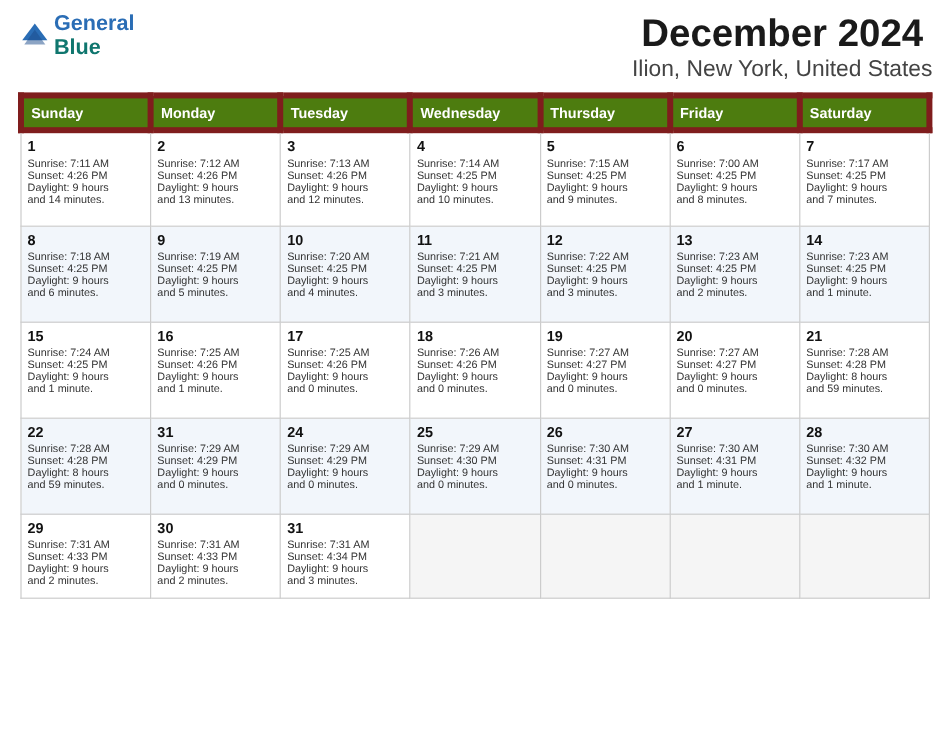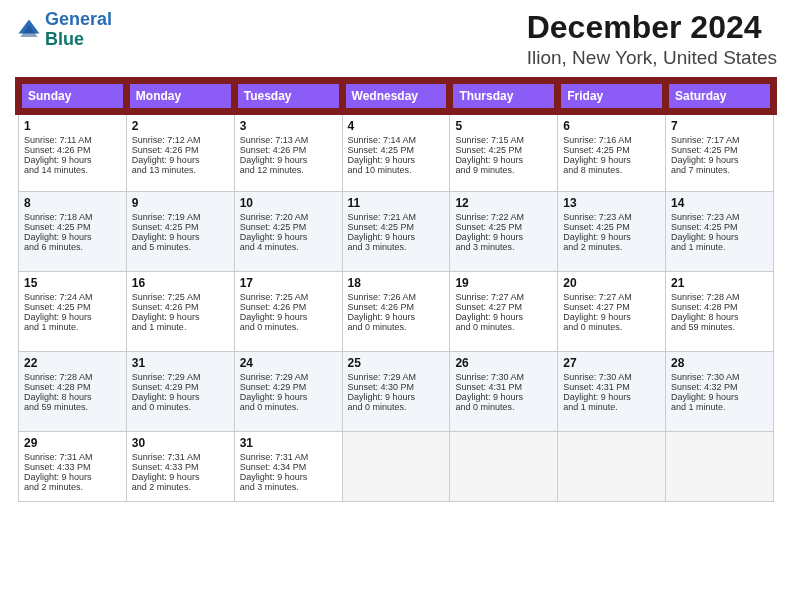--- a/index.html
+++ b/index.html
@@ -33,46 +33,46 @@
     }
     .logo-text span {
       color: #2a6db5;
     }
     .logo-icon {
       width: 28px;
       height: 28px;
       margin-right: 2px;
     }
     .title-block {
-      text-align: left;
+      text-align: center;
     }
     .month-title {
       font-size: 32px;
       font-weight: bold;
       color: #1a1a1a;
       line-height: 1.1;
     }
     .subtitle {
       font-size: 19px;
       color: #444;
       margin-top: 2px;
     }
     .calendar {
       width: 100%;
       border-collapse: collapse;
       table-layout: fixed;
     }
     .calendar th {
-      background: #8b5cf6;
+      background: #4d7c0f;
       color: #fff;
       font-size: 12px;
       font-weight: bold;
       padding: 5px 6px;
       text-align: left;
-      border: 7px solid #7f1d1d;
+      border: 5px solid #7f1d1d;
     }
     .calendar td {
       vertical-align: top;
       border: 1px solid #ccc;
       padding: 4px 5px;
       font-size: 9px;
       color: #333;
       height: 80px;
       background: #fff;
     }
@@ -159,21 +159,21 @@
           </td>
           <td>
             <span class="day-num">5</span>
             <div>Sunrise: 7:15 AM</div>
             <div>Sunset: 4:25 PM</div>
             <div>Daylight: 9 hours</div>
             <div>and 9 minutes.</div>
           </td>
           <td>
             <span class="day-num">6</span>
-            <div>Sunrise: 7:16 AM</div>
+            <div>Sunrise: 7:00 AM</div>
             <div>Sunset: 4:25 PM</div>
             <div>Daylight: 9 hours</div>
             <div>and 8 minutes.</div>
           </td>
           <td>
             <span class="day-num">7</span>
             <div>Sunrise: 7:17 AM</div>
             <div>Sunset: 4:25 PM</div>
             <div>Daylight: 9 hours</div>
             <div>and 7 minutes.</div>

